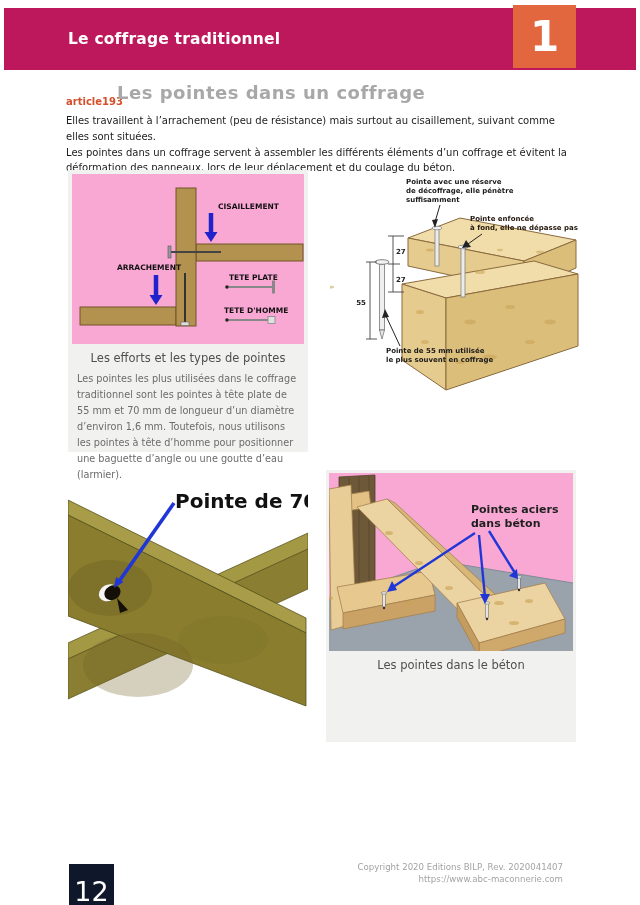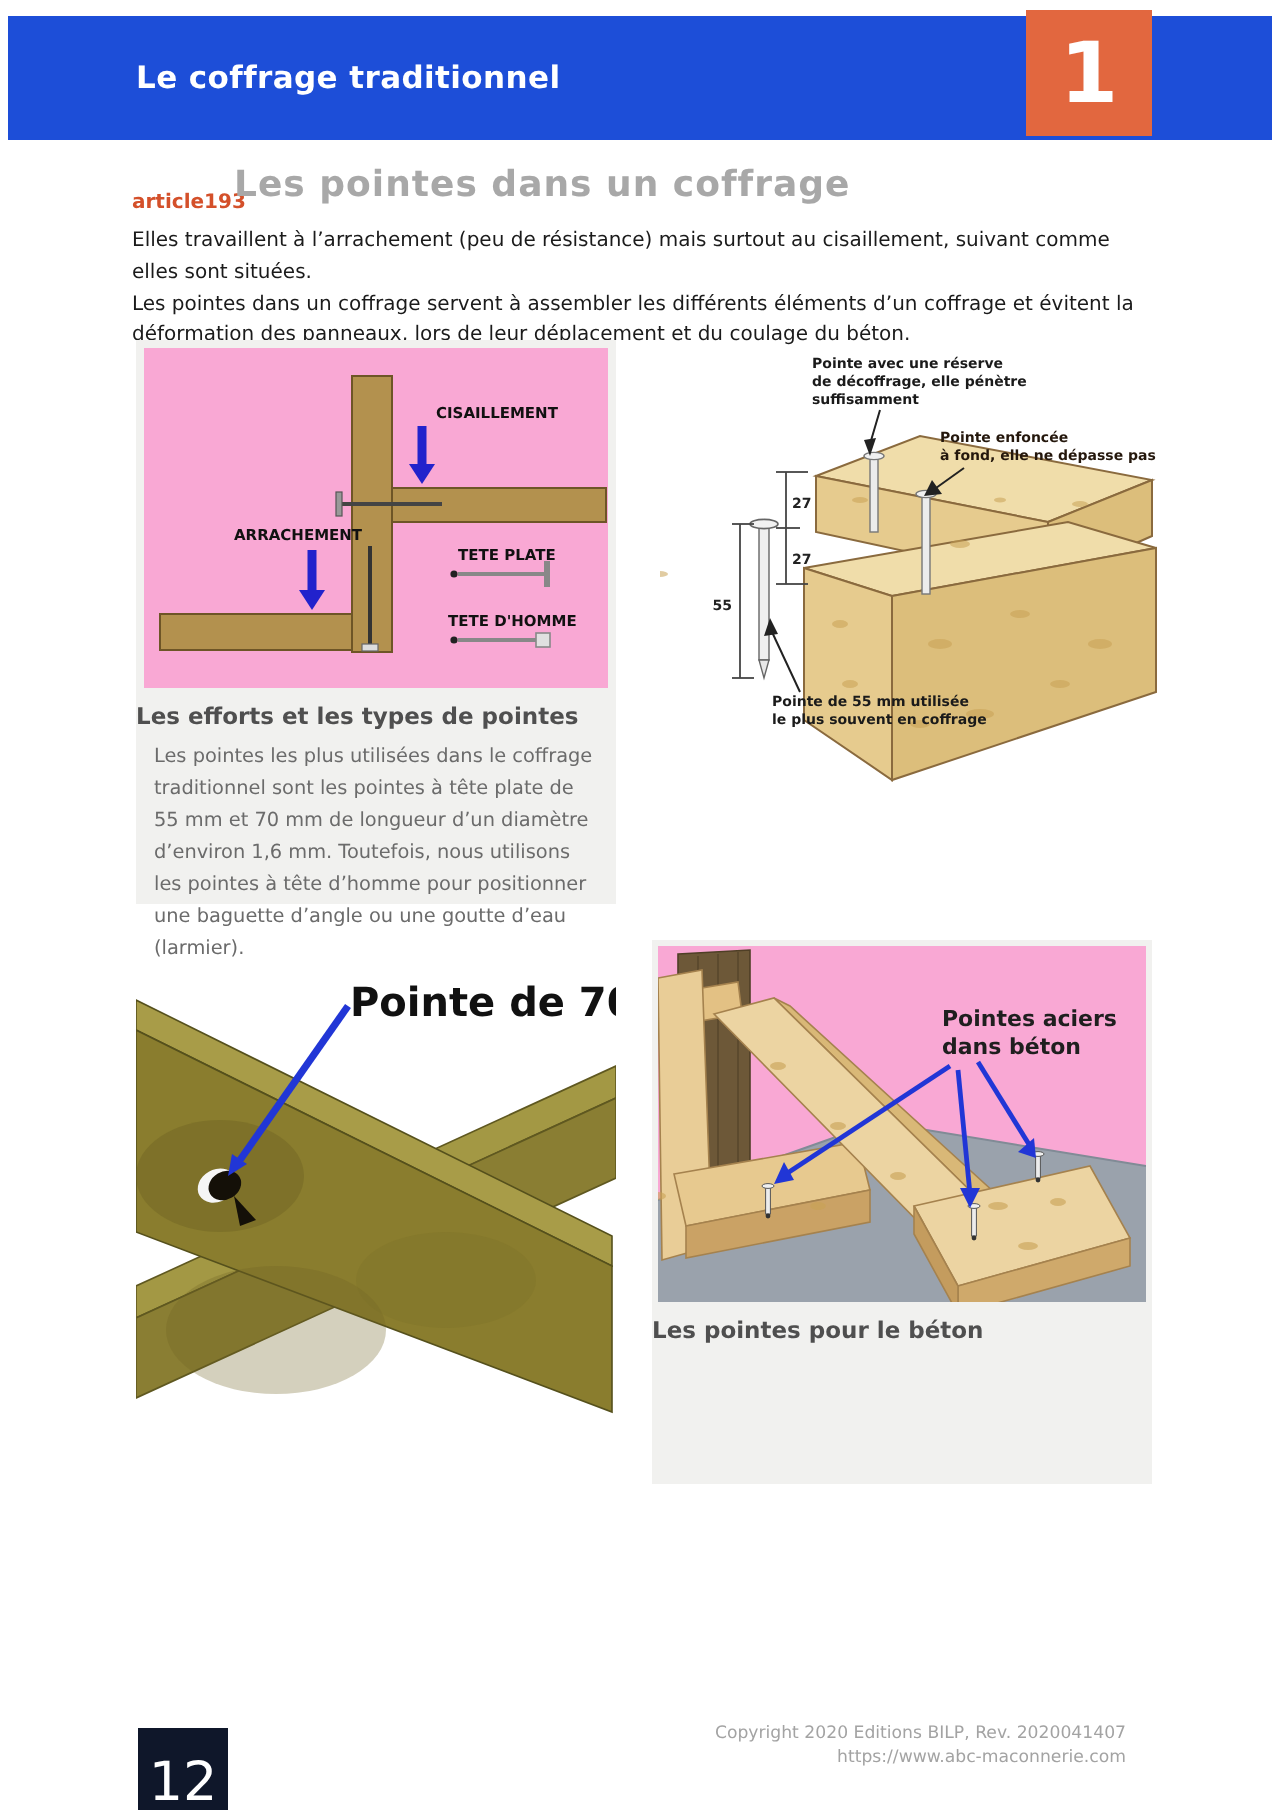--- a/index.html
+++ b/index.html
@@ -1,36 +1,36 @@
 <!DOCTYPE html>
 <html><head>
 <meta charset="utf-8">
 <style>
   html,body{margin:0;padding:0;background:#e9e9e9;}
   .page{position:relative;width:640px;height:905px;background:#ffffff;overflow:hidden;
         font-family:"DejaVu Sans","Liberation Sans",sans-serif;}
   .abs{position:absolute;}
   
-  .topbar{left:4px;top:8px;right:4px;height:62px;background:#1d4ed8;text-align:center;}
+  .topbar{left:4px;top:8px;right:4px;height:62px;background:#be185d;text-align:center;}
   .chapter-title{left:64px;top:0;height:62px;display:flex;align-items:center;
                  color:#ffffff;font-size:15.5px;font-weight:bold;letter-spacing:.2px;}
   .chapter-box{left:513px;top:5px;width:63px;height:63px;background:#e2673f;
                display:flex;align-items:center;justify-content:center;
                color:#ffffff;font-size:42px;font-weight:bold;}
   
   .article-id{left:66px;top:96px;color:#d4502a;font-size:10px;font-weight:bold;}
   .article-title{left:117px;top:82px;color:#a8a8a8;font-size:18px;font-weight:bold;letter-spacing:.5px;}
   .intro{left:66px;top:113px;width:512px;color:#1b1b1b;font-size:10px;line-height:15.8px;}
   .intro p{margin:0;}
   
   .panel{background:#f1f1ef;}
   .panel-efforts{left:68px;top:170px;width:240px;height:282px;}
   .panel-beton{left:326px;top:470px;width:250px;height:272px;}
   .imgbox{background:#f9a8d4;}
-  .caption{color:#4f4f4f;font-size:11.5px;font-weight:bold;text-align:left;width:100%;}
+  .caption{color:#4f4f4f;font-size:11.5px;font-weight:normal;text-align:center;width:100%;}
   .desc{color:#6b6b6b;font-size:9.7px;line-height:16px;}
   
   .fig-nails{left:330px;top:172px;width:250px;height:225px;}
   .fig-p70{left:68px;top:470px;width:240px;height:290px;}
   
   .pagenum-box{left:69px;top:864px;width:45px;height:54px;background:#0f172a;
                display:flex;align-items:center;justify-content:center;
                color:#ffffff;font-size:27px;}
   .copyright{right:77px;top:862px;text-align:right;color:#a3a3a3;font-size:8.6px;line-height:11.5px;}
   svg{display:block;}
@@ -292,21 +292,21 @@
           <line x1="150" y1="62" x2="156" y2="124"></line>
           <line x1="160" y1="58" x2="186" y2="100"></line>
         </g>
         <g fill="#2136d6">
           <polygon points="58,119 68,117 63,108"></polygon>
           <polygon points="156,131 151,121 161,121"></polygon>
           <polygon points="189,106 180,103 188,96"></polygon>
         </g>
       </svg>
     </div>
-    <div class="abs caption" style="top:188px;">Les pointes pour le béton</div>
+    <div class="abs caption" style="top:188px;">Les pointes dans le béton</div>
   </div>
 
   <div class="abs pagenum-box">12</div>
   <div class="abs copyright">
     <div>Copyright 2020 Editions BILP, Rev. 2020041407</div>
     <div>https://www.abc-maconnerie.com</div>
   </div>
 
 </div>
 

